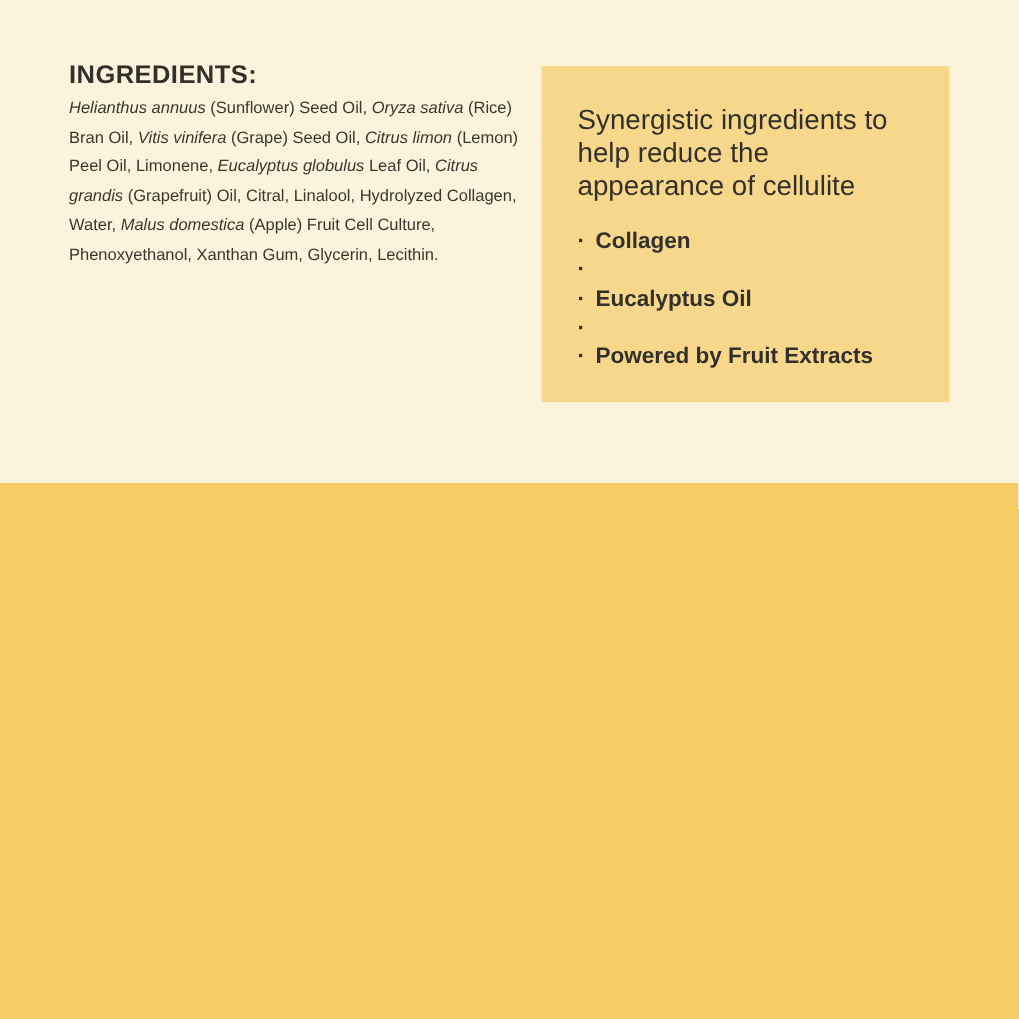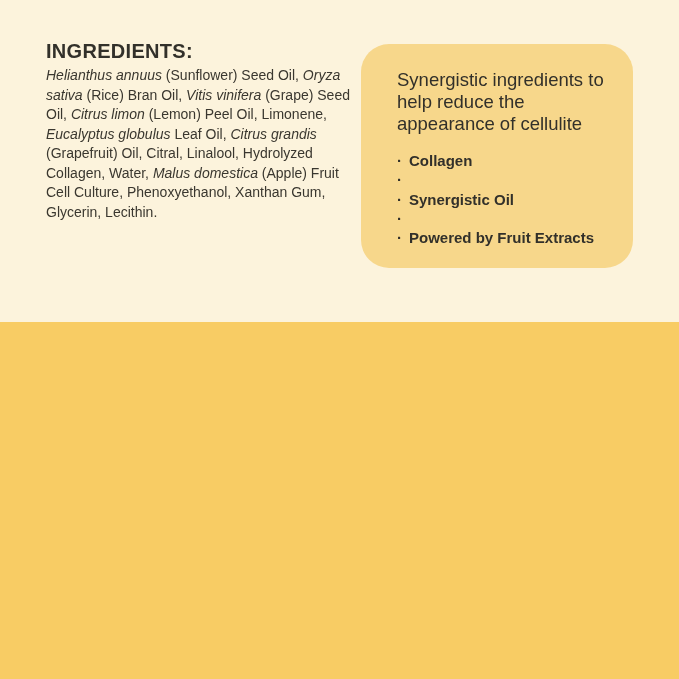--- a/index.html
+++ b/index.html
@@ -26,42 +26,41 @@
     background: var(--background-top);
   }
   .bottom-section {
     position: absolute;
     left: 0; top: 322px;
     width: 679px; height: 357px;
     background: var(--background-bottom);
   }
   .heading {
     font-weight: bold;
-    font-size: 20px;
+    font-size: 17px;
     letter-spacing: 0.3px;
     color: var(--heading-text);
     margin-bottom: 3px;
   }
   .body-text {
-    font-size: 14px;
+    font-size: 11px;
     line-height: 19.5px;
     color: var(--text);
   }
   .ingredients-block {
     position: absolute;
     left: 46px; top: 40px;
     width: 308px;
   }
   .benefits-box {
     position: absolute;
     left: 361px; top: 44px;
     width: 272px; height: 224px;
     background: var(--highlight-box);
-    padding: 25px 22px 0 36px;
-    border-radius: 28px;
+    padding: 25px 22px 0 24px;
   }
   .benefits-title {
     font-size: 18.5px;
     line-height: 22px;
     color: var(--heading-text);
     margin-bottom: 16px;
   }
   .benefits-list {
     list-style: none;
   }
@@ -96,21 +95,21 @@
       <ul class="benefits-list">
           <li>
           <span class="bullet">·</span>
           <span>Collagen</span>
         </li>
           <li>
           <span class="bullet">·</span>
         </li>
           <li>
           <span class="bullet">·</span>
-          <span>Synergistic Oil</span>
+          <span>Eucalyptus Oil</span>
         </li>
           <li>
           <span class="bullet">·</span>
         </li>
           <li>
           <span class="bullet">·</span>
           <span>Powered by Fruit Extracts</span>
         </li>
         </ul>
     </div>

